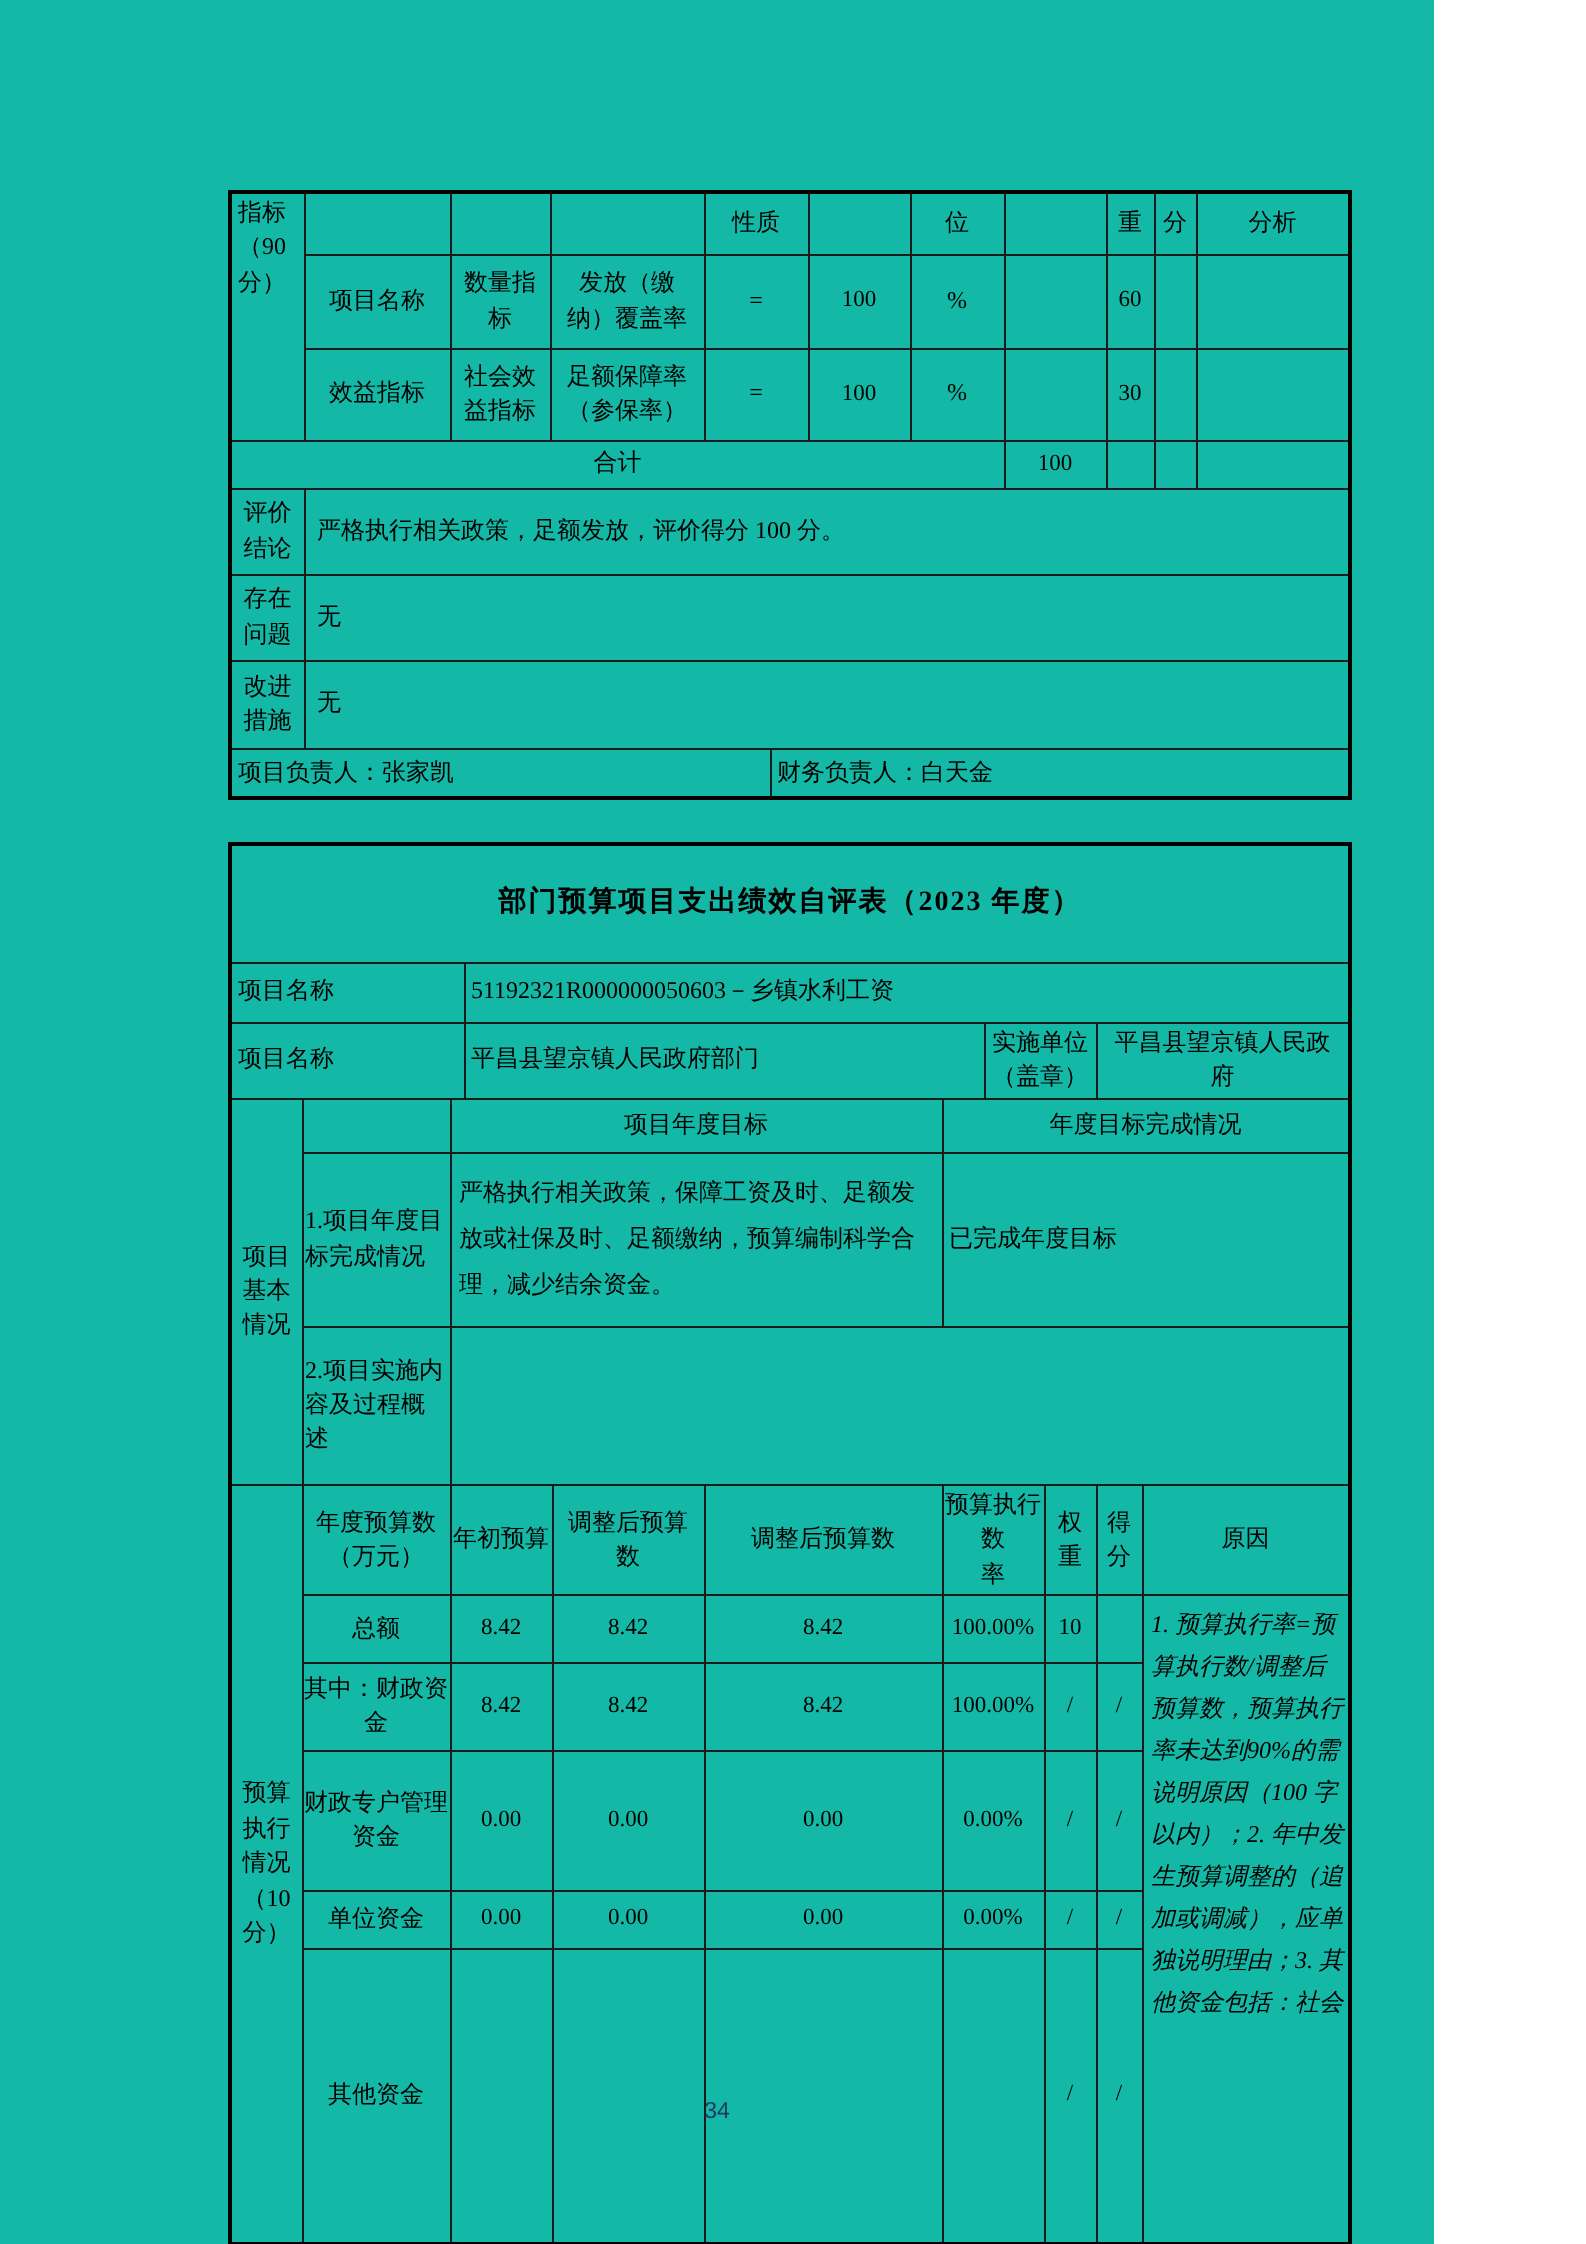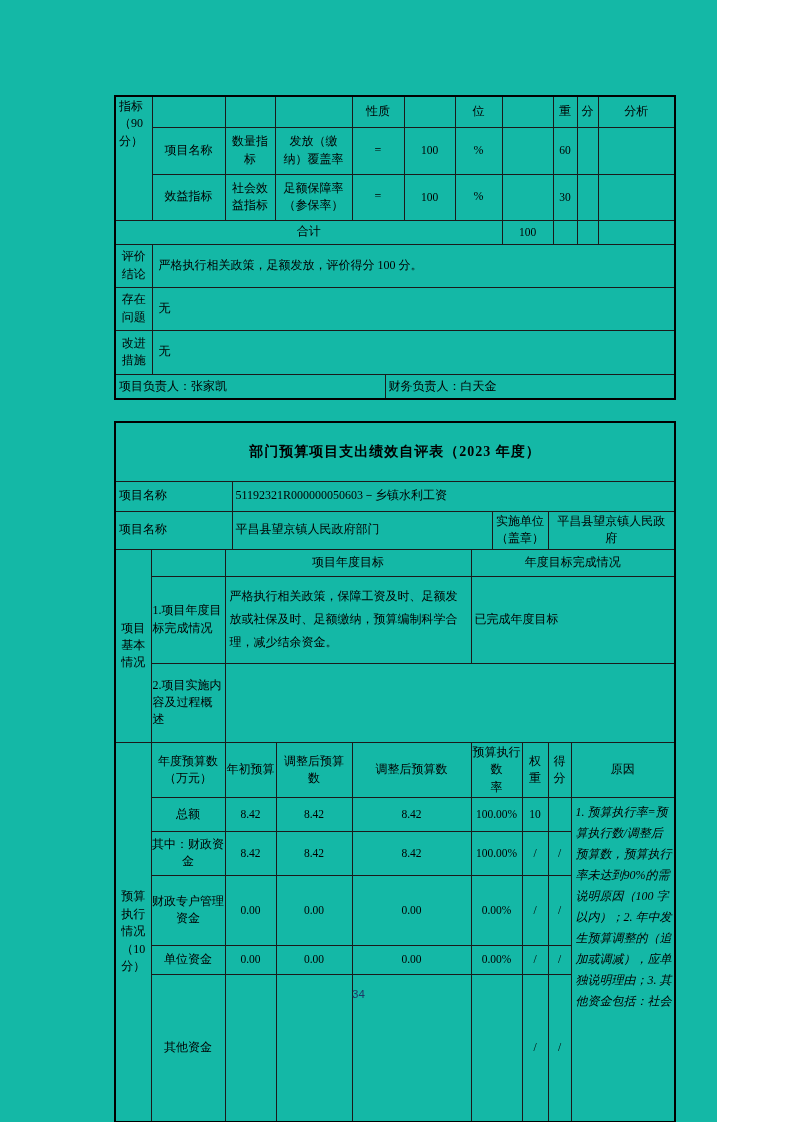--- a/index.html
+++ b/index.html
@@ -14,21 +14,21 @@
   .vt{vertical-align:top;}
   .pre{white-space:pre-line;}
   .it{}
   .num{white-space:nowrap;padding:0;font-size:11.5px;}
   .title-cell{font-size:14px;font-weight:bold;letter-spacing:1px;
               font-family:Liberation Serif, serif;margin-top:13px;}
   .goal{line-height:1.95;text-align:left;padding:8px 4px;}
   .reason{font-style:italic;text-align:left;vertical-align:top;font-size:12px;
           line-height:1.75;padding:4px 2px 4px 4px;}
   .pad-l{padding-left:6px;}
-  .pagenum{position:absolute;top:988px;left:0;width:100%;text-align:center;
+  .pagenum{position:absolute;top:1050px;left:0;width:100%;text-align:center;
            color:#1f3864;font-size:11.5px;font-family:"Liberation Sans","DejaVu Sans",sans-serif;}
 </style>
 </head>
 <body>
 
 <div class="page">
 
   <table class="t1">
     <colgroup>
       <col style="width:37px">

